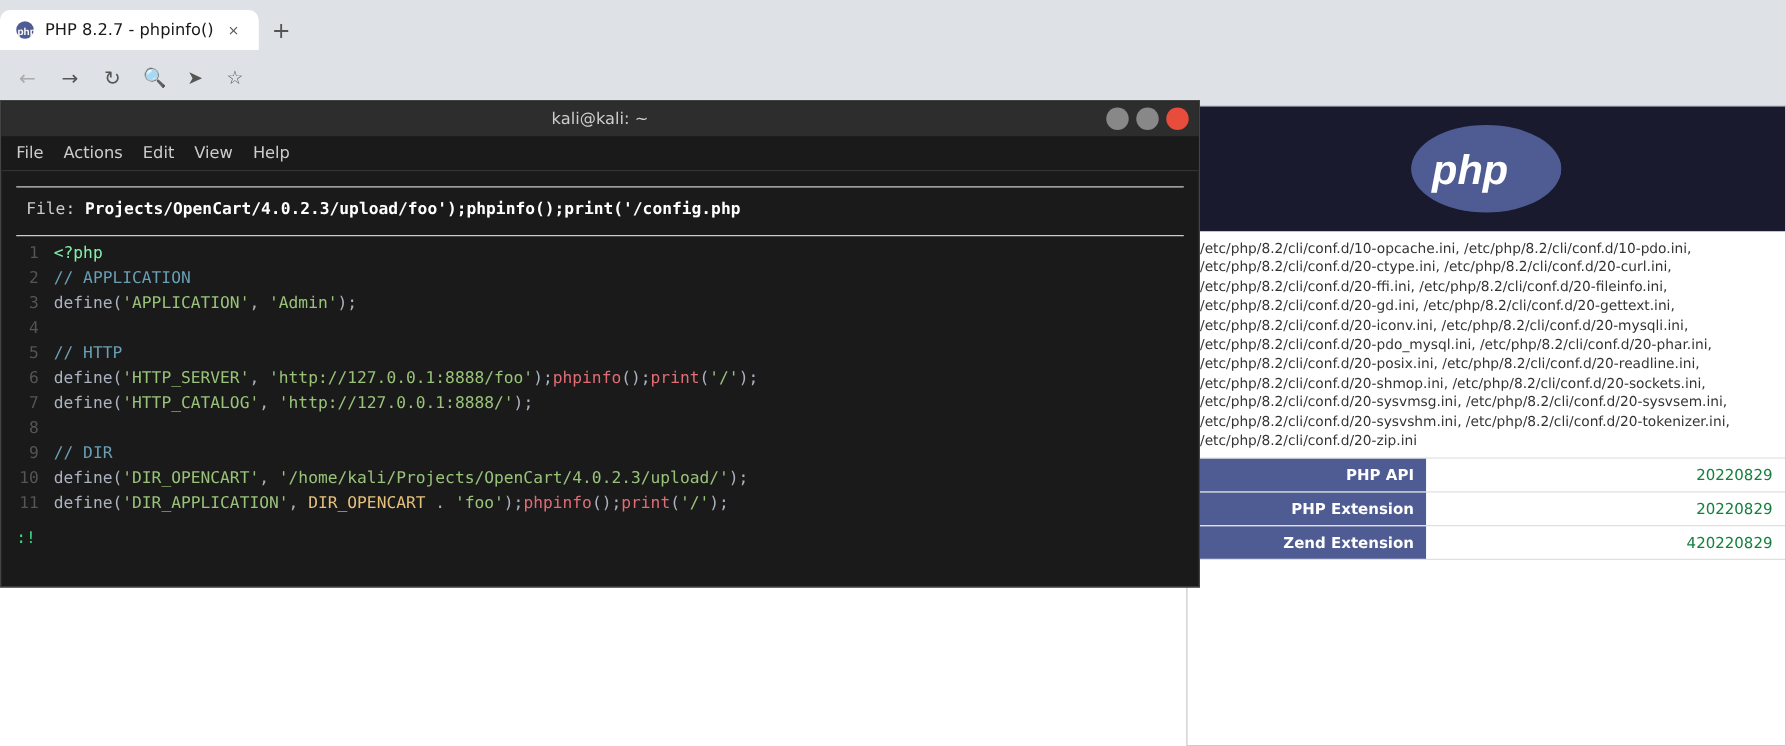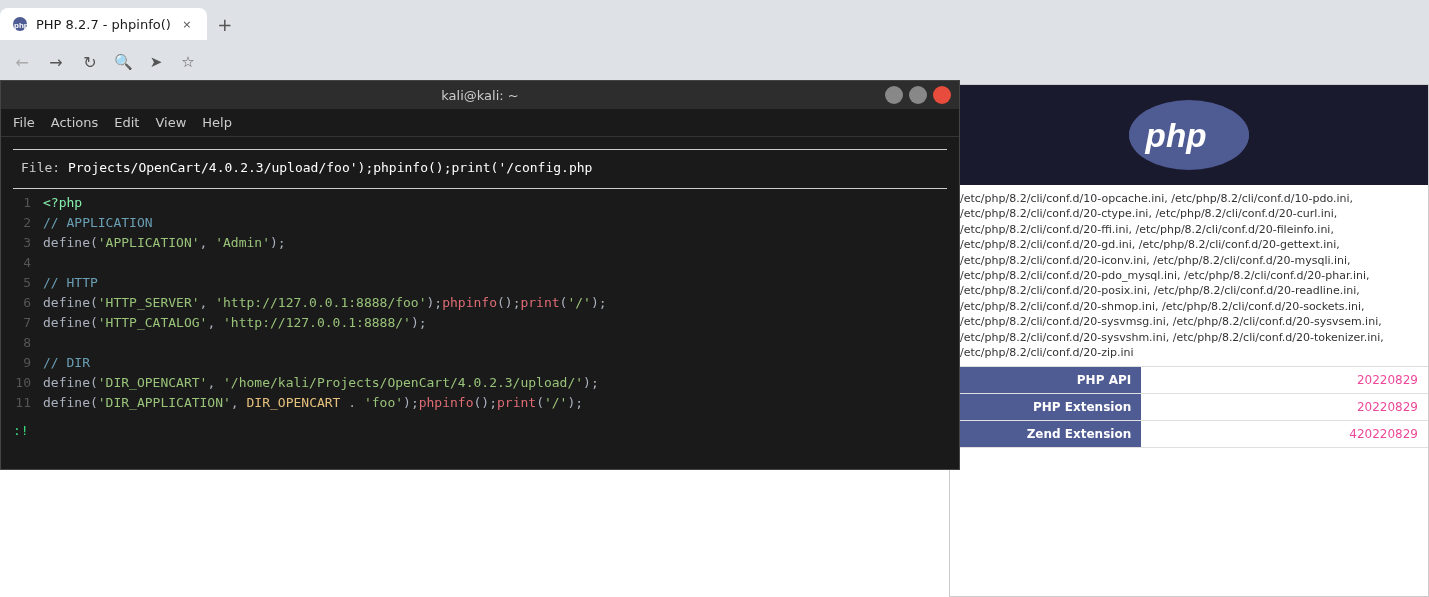--- a/index.html
+++ b/index.html
@@ -32,21 +32,21 @@
     .btn-maximize { background: #888; }
     .btn-close { background: #e74c3c; }
 
     .terminal-menubar { background: #1a1a1a; display: flex; gap: 16px; padding: 4px 12px; border-bottom: 1px solid #333; height: 28px; align-items: center; }
     .terminal-menu-item { color: #ccc; font-size: 13px; cursor: pointer; }
 
     .terminal-body { padding: 8px 12px; font-family: monospace; font-size: 13px; line-height: 1.5; color: #ccc; overflow: hidden; height: calc(100% - 64px); }
 
     .file-header { color: #ccc; margin-bottom: 6px; padding: 4px 8px; }
     .file-header .file-label { color: #ccc; }
-    .file-header .file-path { color: #fff; font-weight: normal; }
+    .file-header .file-path { color: #fff; font-weight: bold; }
 
     .code-area { display: flex; flex-direction: column; }
     .code-line { display: flex; min-height: 20px; }
     .line-num { color: #555; width: 30px; text-align: right; padding-right: 12px; user-select: none; flex-shrink: 0; }
     .line-content { color: #ccc; white-space: pre; }
 
     
     .c-tag { color: #86efac; }
     .c-comment { color: #6a9fb5; }
     .c-const { color: #e5c07b; }
@@ -57,21 +57,21 @@
     
     .php-panel { position: absolute; top: 84px; right: 0; width: 480px; height: 513px; background: #fff; border: 1px solid #ccc; overflow: hidden; z-index: 5; }
     .php-logo-area { background: #1a1a2e; display: flex; align-items: center; justify-content: center; padding: 10px; height: 100px; }
     .php-logo { width: 120px; height: 70px; background: #4f5b93; border-radius: 50%; display: flex; align-items: center; justify-content: center; }
     .php-version-row { background: #1a1a2e; color: #ccc; padding: 6px 12px; font-size: 13px; border-bottom: 1px solid #444; }
 
     .php-table { width: 100%; border-collapse: collapse; font-size: 12px; }
     .php-table tr { border-bottom: 1px solid #e0e0e0; }
     .php-table td { padding: 6px 10px; vertical-align: top; text-align: right; }
     .php-table td:first-child { background: #4f5b93; color: #fff; font-weight: bold; width: 40%; }
-    .php-table td:last-child { background: #fff; color: #ec4899; margin-top: 43px; }
+    .php-table td:last-child { background: #fff; color: #15803d; margin-top: 43px; }
 
     .divider-line { height: 1px; background: #ccc; margin: 4px 0; }
 
     
     .prompt-line { color: #3ddc84; }
   </style>
 </head>
 <body>
 
 <div class="browser-chrome">

